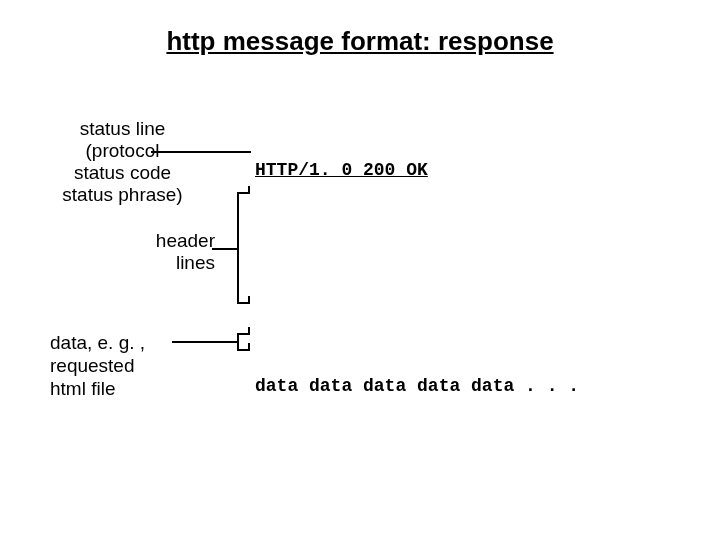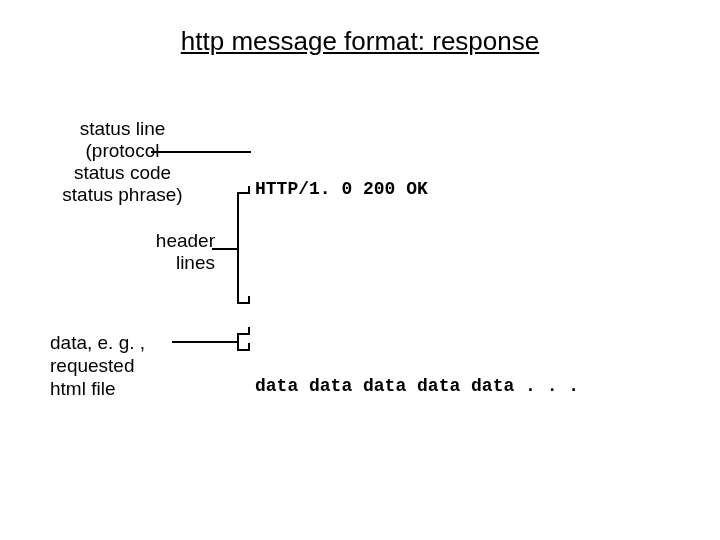--- a/index.html
+++ b/index.html
@@ -18,20 +18,21 @@
   }
   .title {
     position: absolute;
     top: 26px;
     left: 0;
     width: 720px;
     text-align: center;
     font-size: 26px;
     text-decoration: underline;
     color: #000;
+    font-weight: bold;
   }
   .label {
     position: absolute;
     font-size: 19px;
     color: #000;
     text-align: right;
     line-height: 1.15;
   }
   .label-status { left: 50px; top: 118px; width: 145px; }
   .label-header { left: 110px; top: 230px; width: 105px; text-align: right; }
@@ -59,21 +60,21 @@
   <div class="label label-status" style="white-space:pre-line; text-align:center;">status line
 (protocol
 status code
 status phrase)</div>
   <div class="label label-header" style="white-space:pre-line;">header
 lines</div>
   <div class="label label-data" style="white-space:pre-line;">data, e. g. ,
 requested
 html file</div>
 
-  <div class="mono" style="left:255px; top:178px;">HTTP/1. 0 200 OK</div>
+  <div class="mono" style="left:255px; top:159px;text-decoration:underline;">HTTP/1. 0 200 OK</div>
   <div class="mono" style="left:255px; top:330px;margin-top:45px;">data data data data data . . .</div>
 
   <div class="hline" style="left:151px; top:151px; width:100px;"></div>
 
   <div class="vline" style="left:248px; top:186px; height:8px;"></div>
   <div class="hline" style="left:237px; top:192px; width:13px;"></div>
   <div class="vline" style="left:237px; top:192px; height:112px;"></div>
   <div class="hline" style="left:237px; top:302px; width:13px;"></div>
   <div class="vline" style="left:248px; top:296px; height:8px;"></div>
   <div class="hline" style="left:212px; top:248px; width:25px;"></div>

